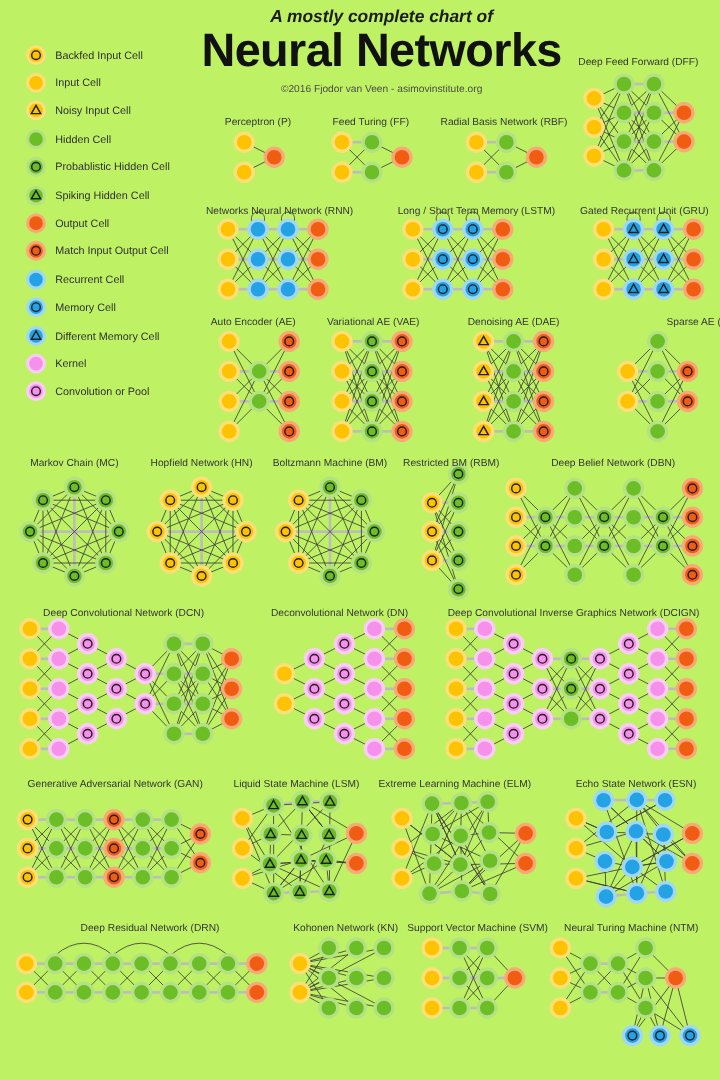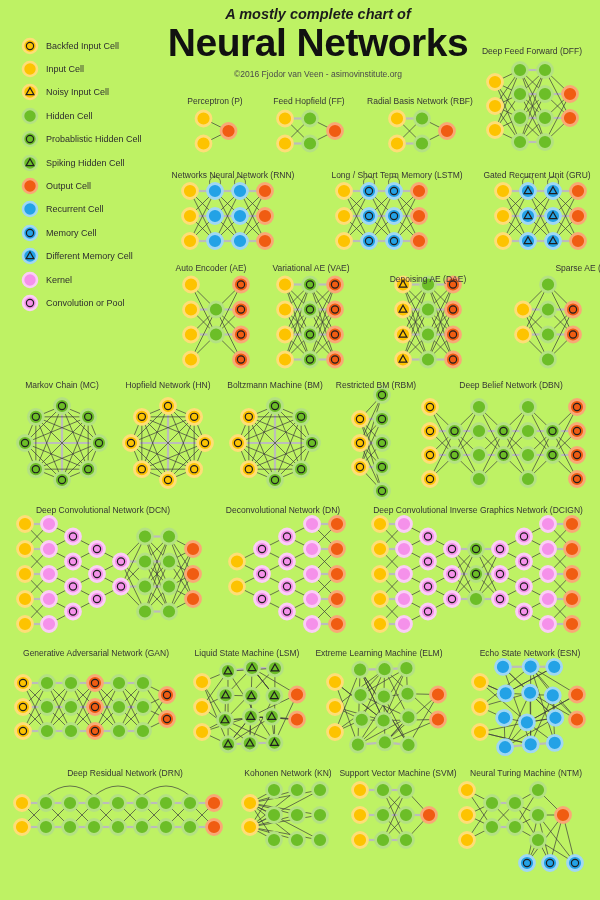--- a/index.html
+++ b/index.html
@@ -1624,20 +1624,29 @@
         <svg viewBox="0 0 20 20">
           <g>
             <circle cx="10" cy="10" r="7" fill="#f05c12" stroke="#f9a876" stroke-width="2.6"></circle>
           </g>
         </svg>
         <span>Output Cell</span>
       </li>
       <li>
         <svg viewBox="0 0 20 20">
           <g>
+            <circle cx="10" cy="10" r="7" fill="#f05c12" stroke="#f9a876" stroke-width="2.6"></circle>
+            <circle cx="10" cy="10" r="3.6" class="mark"></circle>
+          </g>
+        </svg>
+        <span>Match Input Output Cell</span>
+      </li>
+      <li>
+        <svg viewBox="0 0 20 20">
+          <g>
             <circle cx="10" cy="10" r="7" fill="#23a2e6" stroke="#9fd7f4" stroke-width="2.6"></circle>
           </g>
         </svg>
         <span>Recurrent Cell</span>
       </li>
       <li>
         <svg viewBox="0 0 20 20">
           <g>
             <circle cx="10" cy="10" r="7" fill="#23a2e6" stroke="#9fd7f4" stroke-width="2.6"></circle>
             <circle cx="10" cy="10" r="3.6" class="mark"></circle>
@@ -1667,29 +1676,29 @@
           <g>
             <circle cx="10" cy="10" r="7" fill="#f591ea" stroke="#fbcdf6" stroke-width="2.6"></circle>
             <circle cx="10" cy="10" r="3.6" class="mark"></circle>
           </g>
         </svg>
         <span>Convolution or Pool</span>
       </li>
     </ul>
   <div id="labels">
       <div class="netlabel" style="left: 215px; top: 96px;">Perceptron (P)</div>
-      <div class="netlabel" style="left: 309px; top: 96px;">Feed Hopfield (FF)</div>
+      <div class="netlabel" style="left: 309px; top: 96px;">Feed Turing (FF)</div>
       <div class="netlabel" style="left: 420px; top: 96px;">Radial Basis Network (RBF)</div>
       <div class="netlabel" style="left: 532px; top: 46px;">Deep Feed Forward (DFF)</div>
       <div class="netlabel" style="left: 233px; top: 170px;">Networks Neural Network (RNN)</div>
       <div class="netlabel" style="left: 397px; top: 170px;">Long / Short Term Memory (LSTM)</div>
       <div class="netlabel" style="left: 537px; top: 170px;">Gated Recurrent Unit (GRU)</div>
       <div class="netlabel" style="left: 211px; top: 263px;">Auto Encoder (AE)</div>
       <div class="netlabel" style="left: 311px; top: 263px;">Variational AE (VAE)</div>
-      <div class="netlabel" style="left: 428px; top: 274px;">Denoising AE (DAE)</div>
+      <div class="netlabel" style="left: 428px; top: 263px;">Denoising AE (DAE)</div>
       <div class="netlabel" style="left: 548px; top: 263px; margin-left: 40px;">Sparse AE (SAE)</div>
       <div class="netlabel" style="left: 62px; top: 380px;">Markov Chain (MC)</div>
       <div class="netlabel" style="left: 168px; top: 380px;">Hopfield Network (HN)</div>
       <div class="netlabel" style="left: 275px; top: 380px;">Boltzmann Machine (BM)</div>
       <div class="netlabel" style="left: 376px; top: 380px;">Restricted BM (RBM)</div>
       <div class="netlabel" style="left: 511px; top: 380px;">Deep Belief Network (DBN)</div>
       <div class="netlabel" style="left: 103px; top: 505px;">Deep Convolutional Network (DCN)</div>
       <div class="netlabel" style="left: 283px; top: 505px;">Deconvolutional Network (DN)</div>
       <div class="netlabel" style="left: 478px; top: 505px;">Deep Convolutional Inverse Graphics Network (DCIGN)</div>
       <div class="netlabel" style="left: 96px; top: 648px;">Generative Adversarial Network (GAN)</div>

